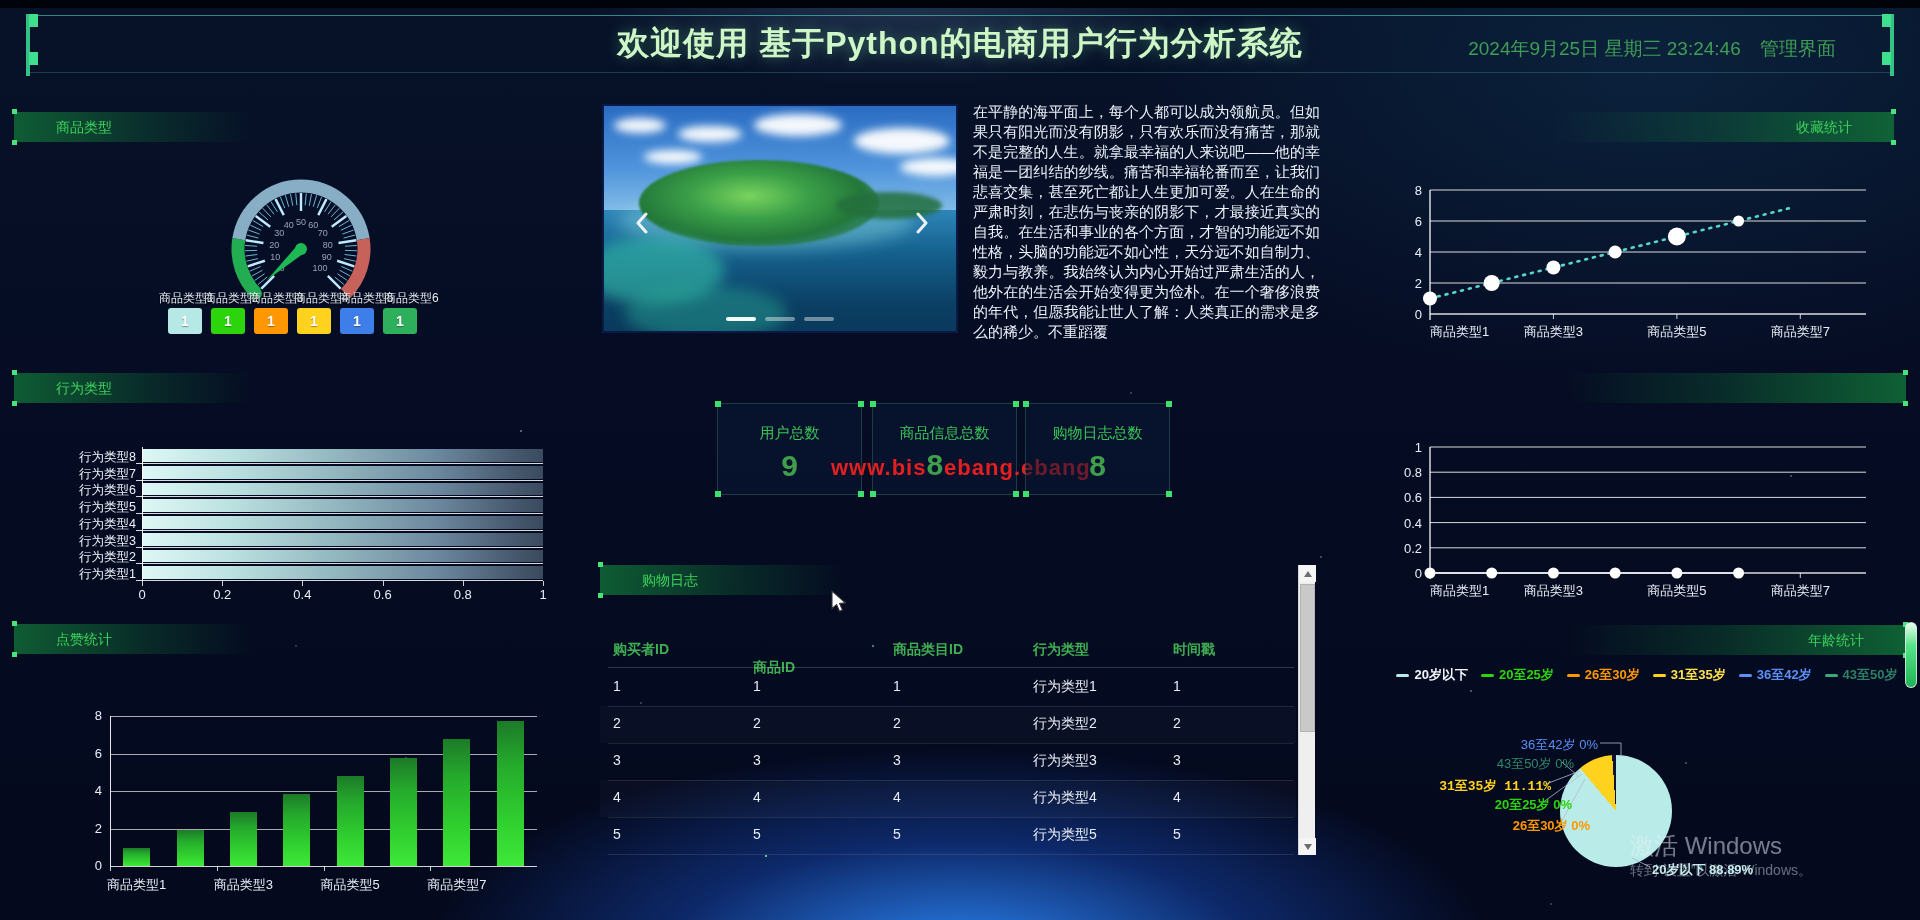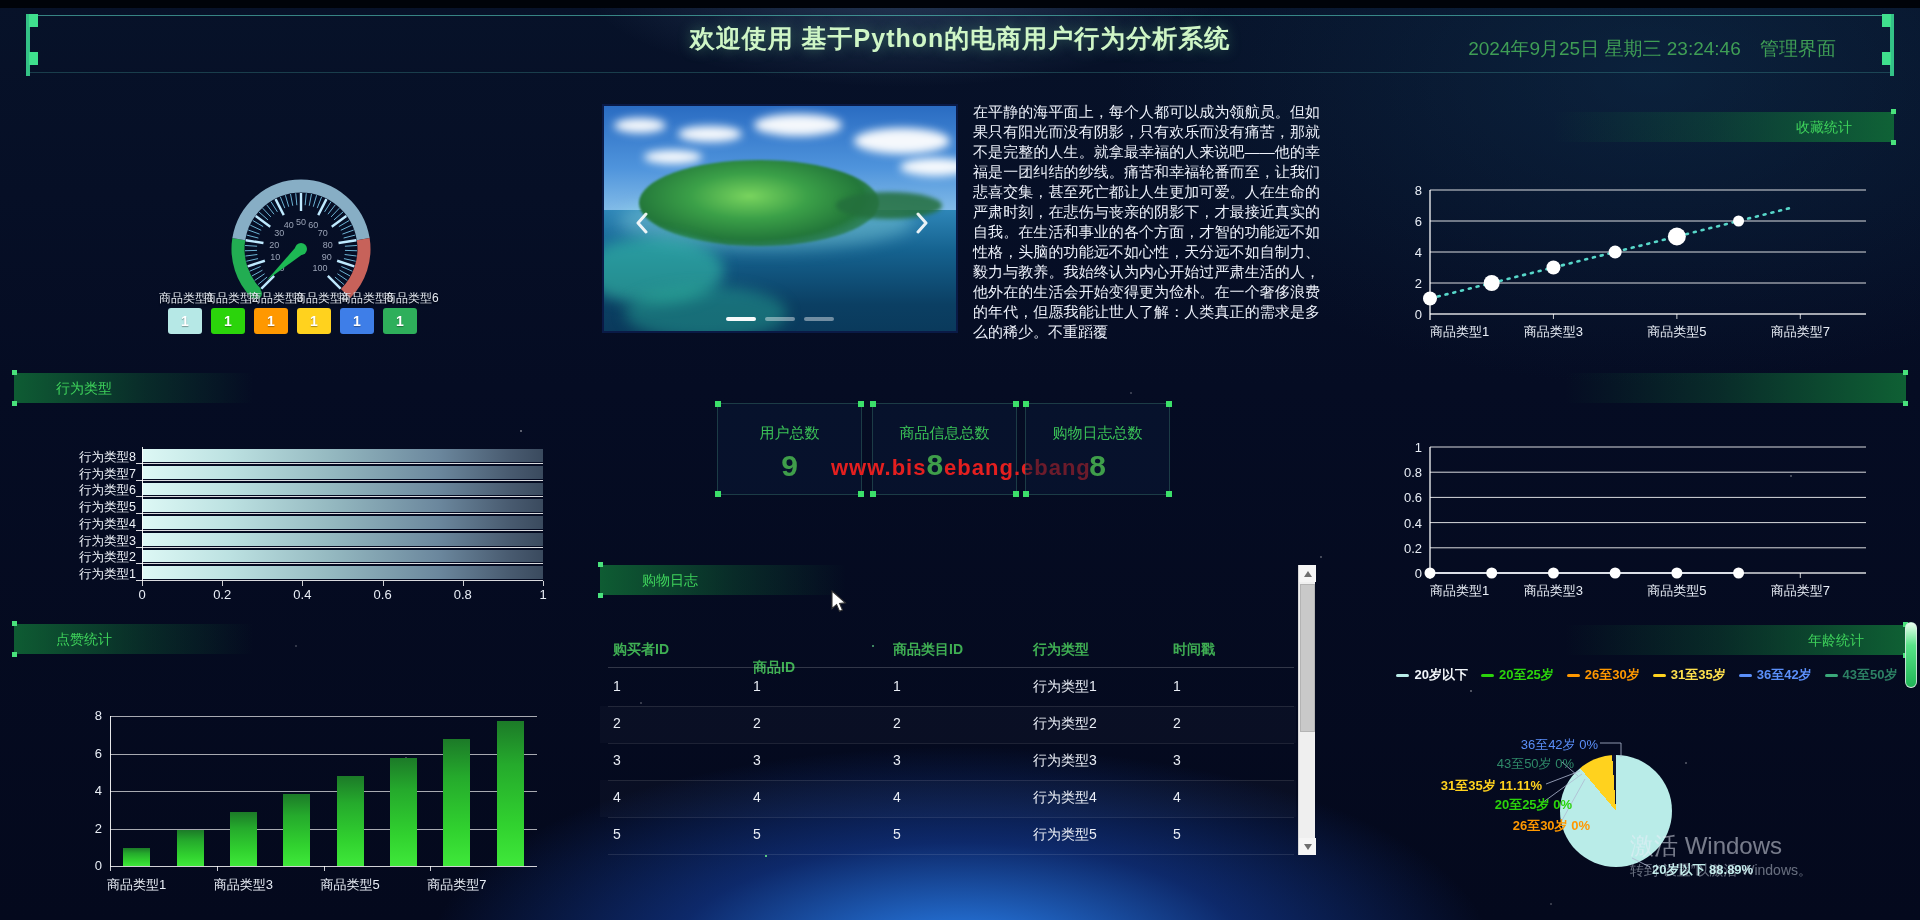--- a/index.html
+++ b/index.html
@@ -18,21 +18,21 @@
       1130px 392px rgba(255,255,255,.2),1790px 475px rgba(255,255,255,.25),295px 645px rgba(255,255,255,.18),
       872px 645px rgba(120,255,160,.5);}
   .topstrip{position:absolute;left:0;top:0;width:100%;height:8px;background:#000309;}
   .hline1{position:absolute;left:30px;top:15px;width:1860px;height:1px;background:rgba(95,225,205,.55);}
   .hline2{position:absolute;left:30px;top:72px;width:1860px;height:1px;background:rgba(95,225,205,.22);}
   .bracket{position:absolute;top:14px;width:4px;height:62px;background:rgba(60,225,150,.85);}
   .bracket .tab{position:absolute;width:9px;height:13px;background:#3fe08d;}
   .bracket.l{left:26px;} .bracket.r{left:1890px;}
   .bracket.l .t1{left:3px;top:0;} .bracket.l .t2{left:3px;top:38px;}
   .bracket.r .t1{right:3px;top:0;} .bracket.r .t2{right:3px;top:38px;}
-  .main-title{position:absolute;left:0;top:22px;width:100%;text-align:center;font-size:25px;font-weight:700;
+  .main-title{position:absolute;left:0;top:22px;width:100%;text-align:center;font-size:32px;font-weight:700;
     color:#cff6c6;letter-spacing:1px;text-shadow:0 0 14px rgba(130,255,170,.35);}
   .head-date{position:absolute;right:84px;top:36px;font-size:19px;color:#3f9e55;}
   .head-date span{margin-left:14px;}
 
   .panel{position:absolute;}
   .ph{position:absolute;height:30px;}
   .ph .t{font-size:14px;color:#3ed25b;line-height:30px;}
   .ph.left{background:linear-gradient(90deg,rgba(17,115,56,.78) 0%,rgba(17,115,56,.30) 45%,rgba(17,115,56,0) 82%);}
   .ph.left .t{margin-left:42px;}
   .ph.right{background:linear-gradient(270deg,rgba(17,115,56,.82) 0%,rgba(17,115,56,.30) 45%,rgba(17,115,56,0) 82%);text-align:right;}
@@ -129,20 +129,24 @@
       <div class="tab t1"></div>
       <div class="tab t2"></div>
     </div>
   <div class="main-title">欢迎使用 基于Python的电商用户行为分析系统</div>
   <div class="head-date">
     <span>2024年9月25日 星期三 23:24:46</span>
     <span>管理界面</span>
   </div>
 
   <div class="panel" id="p-product" style="left:14px;top:104px;width:531px;height:254px;">
+    <div class="ph left" style="left:0;top:8px;width:292px;">
+      <div class="sq" style="left:-2px;top:-3px;"></div><div class="sq" style="left:-2px;bottom:-3px;"></div>
+      <span class="t">商品类型</span>
+    </div>
     <div id="gauge-holder" style="position:absolute;left:202px;top:60px;width:170px;height:170px;"><svg width="170" height="170" viewBox="0 0 170 170">
           <path d="M 40.45 129.55 A 63 63 0 0 1 22.78 75.14" fill="none" stroke="#22ad52" stroke-width="13"></path>
           <path d="M 22.78 75.14 A 63 63 0 0 1 147.22 75.14" fill="none" stroke="#87aec5" stroke-width="13"></path>
           <path d="M 147.22 75.14 A 63 63 0 0 1 129.55 129.55" fill="none" stroke="#c7625a" stroke-width="13"></path>
           <circle cx="40.45" cy="129.55" r="5.5" fill="#22ad52"></circle>
           <line x1="45.40" y1="124.60" x2="53.89" y2="116.11" stroke="#7fd0f2" stroke-width="1" opacity="0.85"></line>
           <line x1="41.85" y1="120.70" x2="51.10" y2="113.05" stroke="#7fd0f2" stroke-width="1" opacity="0.85"></line>
           <line x1="38.68" y1="116.48" x2="48.61" y2="109.73" stroke="#7fd0f2" stroke-width="1" opacity="0.85"></line>
           <line x1="35.93" y1="111.98" x2="46.44" y2="106.20" stroke="#7fd0f2" stroke-width="1" opacity="0.85"></line>
           <line x1="33.61" y1="107.24" x2="44.62" y2="102.47" stroke="#7fd0f2" stroke-width="1" opacity="0.85"></line>
@@ -539,21 +543,21 @@
         <svg width="526" height="294" style="position:absolute;left:0;top:0;pointer-events:none;">
           <polyline points="216,125 237,125 237,139" fill="none" stroke="rgba(175,185,210,.8)" stroke-width="1"></polyline>
           <polyline points="178,144 194,158 194,158" fill="none" stroke="rgba(175,185,210,.8)" stroke-width="1"></polyline>
           <polyline points="162,166 196,153 196,153" fill="none" stroke="rgba(175,185,210,.8)" stroke-width="1"></polyline>
           <polyline points="158,185 198,156 198,156" fill="none" stroke="rgba(175,185,210,.8)" stroke-width="1"></polyline>
           <polyline points="176,206 201,161 201,161" fill="none" stroke="rgba(175,185,210,.8)" stroke-width="1"></polyline>
           <polyline points="248,240 266,249 266,249" fill="none" stroke="rgba(175,185,210,.8)" stroke-width="1"></polyline>
         </svg>
         <div class="callout" style="left: 84px; top: 118px; width: 130px; color: rgb(91, 143, 249);">36至42岁 0%</div>
         <div class="callout" style="left: 60px; top: 137px; width: 130px; color: rgba(58, 168, 122, 0.8);">43至50岁 0%</div>
-        <div class="callout" style="left: 28px; top: 159px; width: 130px; color: rgb(255, 210, 30); font-weight: 700;">31至35岁 11.11%</div>
+        <div class="callout" style="left: 37px; top: 159px; width: 130px; color: rgb(255, 210, 30); font-weight: 700; font-family: Liberation Mono, monospace;">31至35岁 11.11%</div>
         <div class="callout" style="left: 58px; top: 178px; width: 130px; color: rgb(43, 212, 11); font-weight: 700;">20至25岁 0%</div>
         <div class="callout" style="left: 76px; top: 199px; width: 130px; color: rgb(255, 152, 0); font-weight: 700;">26至30岁 0%</div>
         <div class="callout" style="left: 268px; top: 243px; color: rgb(192, 236, 233); font-weight: 700; text-align: center;">20岁以下 88.89%</div>
       </div>
     <div class="win-wm1" style="left:246px;top:212px;">激活 Windows</div>
     <div class="win-wm2" style="left:246px;top:244px;">转到“设置”以激活 Windows。</div>
   </div>
 
   <div class="scrollpill"></div>
 

